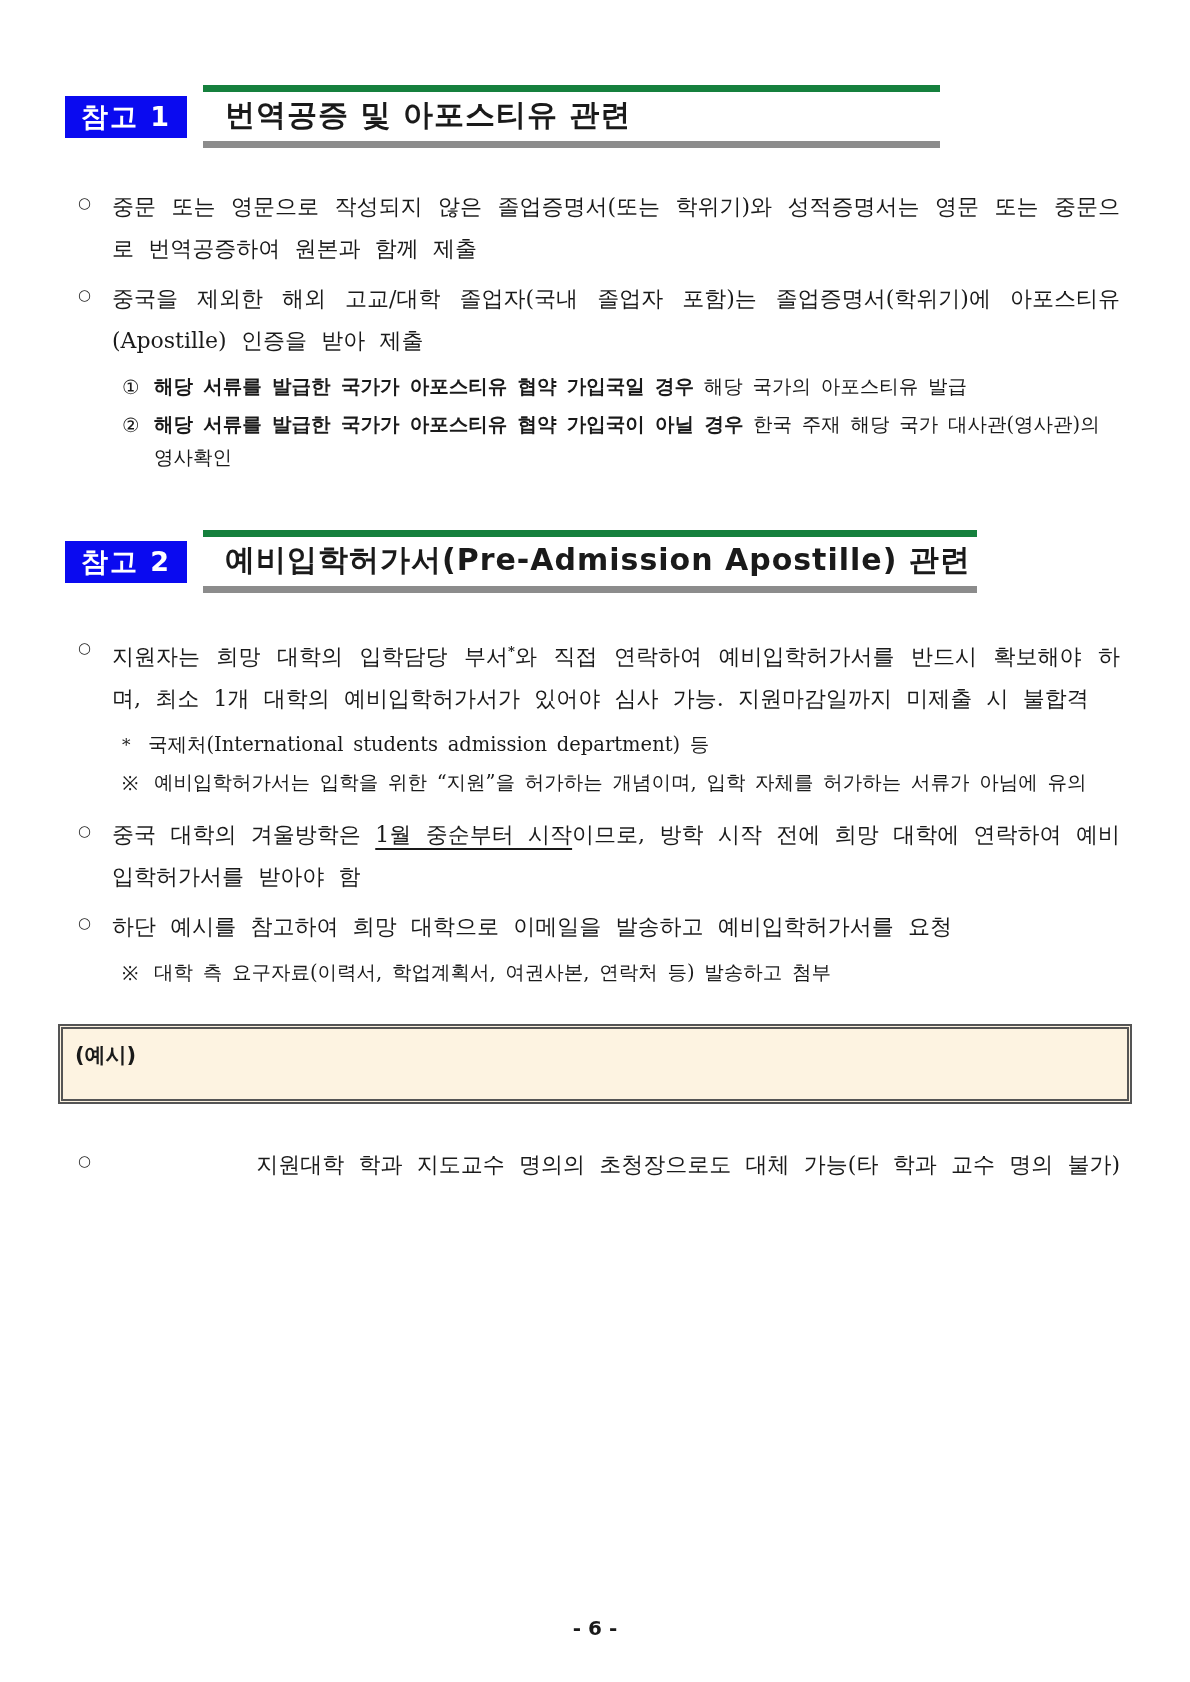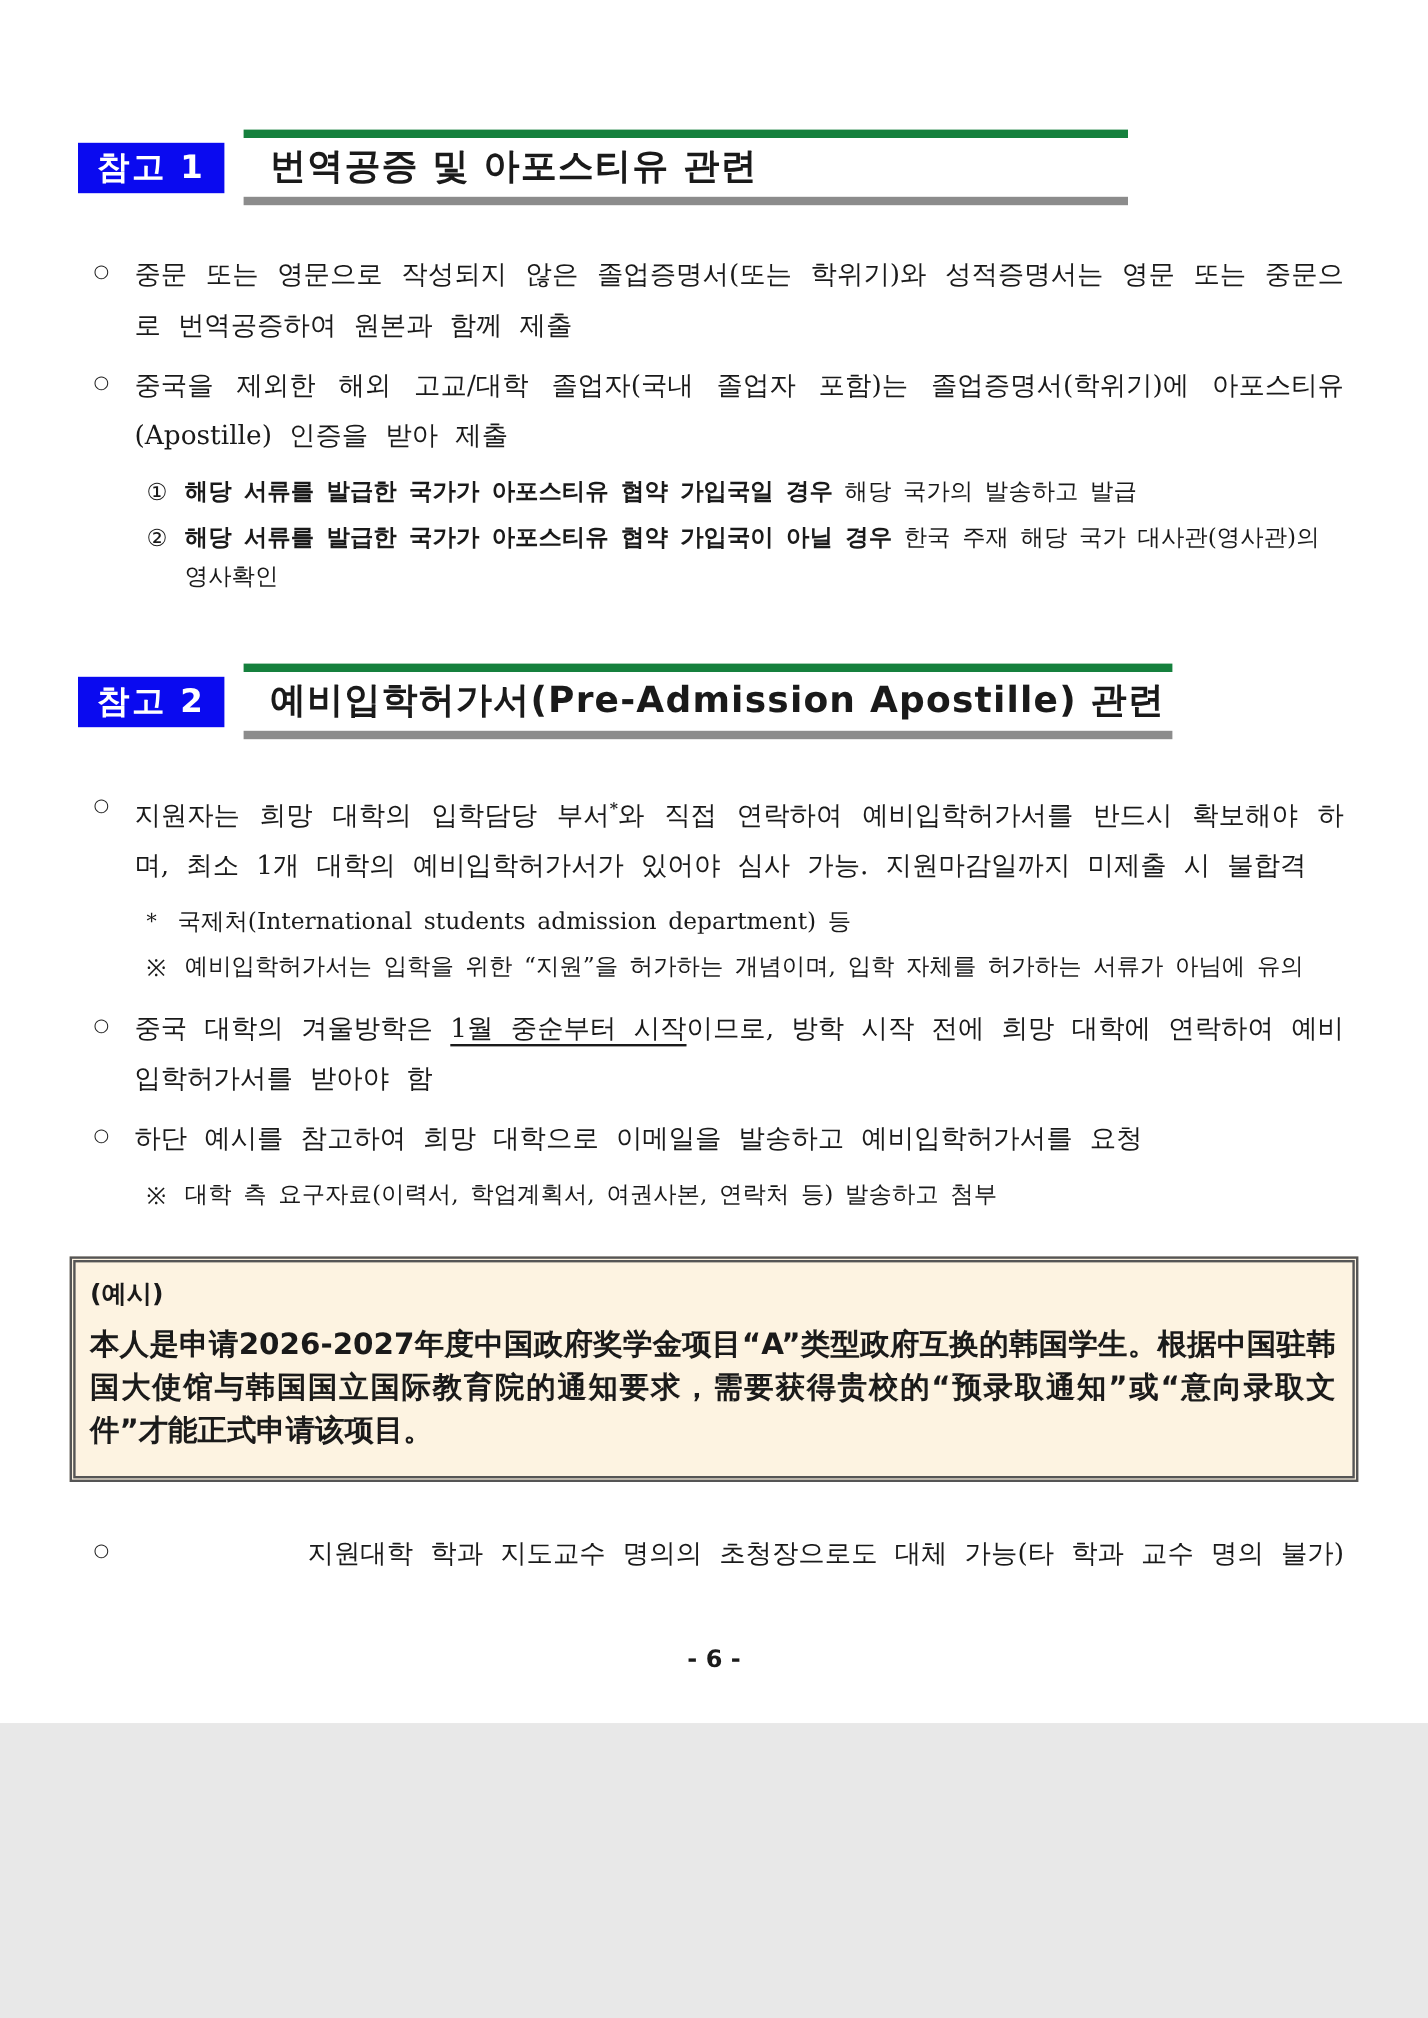--- a/index.html
+++ b/index.html
@@ -1,26 +1,26 @@
 <!DOCTYPE html>
 <html><head>
 <meta charset="utf-8">
 <style>
   * { margin: 0; padding: 0; box-sizing: border-box; }
   html, body { background: #e8e8e8; }
   .page {
     position: relative;
     width: 1190px;
-    height: 1436px;
+    height: 1682px;
     margin: 0 auto;
     background: #ffffff;
     font-family: "DejaVu Serif", serif;
     color: #1a1a1a;
     overflow: hidden;
-    padding-top: 108px;
+    padding-top: 85px;
   }
   
   .section-header {
     display: flex;
     align-items: center;
     margin-left: 65px;
     margin-right: 250px;
   }
   .badge {
     background: #0a0af0;
@@ -140,21 +140,21 @@
       <div class="bullet">
         <span class="marker">○</span>
         <span class="btext">중문 또는 영문으로 작성되지 않은 졸업증명서(또는 학위기)와 성적증명서는 영문 또는 중문으로 번역공증하여 원본과 함께 제출</span>
       </div>
       <div class="bullet">
         <span class="marker">○</span>
         <span class="btext">중국을 제외한 해외 고교/대학 졸업자(국내 졸업자 포함)는 졸업증명서(학위기)에 아포스티유 (Apostille) 인증을 받아 제출</span>
       </div>
       <div class="subitem">
         <span class="smarker">①</span>
-        <span class="stext"><span class="sbold">해당 서류를 발급한 국가가 아포스티유 협약 가입국일 경우</span><span> 해당 국가의 발송하고 발급</span></span>
+        <span class="stext"><span class="sbold">해당 서류를 발급한 국가가 아포스티유 협약 가입국일 경우</span><span> 해당 국가의 아포스티유 발급</span></span>
       </div>
       <div class="subitem">
         <span class="smarker">②</span>
         <span class="stext"><span class="sbold">해당 서류를 발급한 국가가 아포스티유 협약 가입국이 아닐 경우</span><span> 한국 주재 해당 국가 대사관(영사관)의 영사확인</span></span>
       </div>
     </div>
   </section>
 
   <div class="gap-lg"></div>
 
@@ -192,21 +192,20 @@
         <span class="btext">하단 예시를 참고하여 희망 대학으로 이메일을 발송하고 예비입학허가서를 요청</span>
       </div>
       <div class="subitem">
         <span class="smarker">※</span>
         <span class="stext">대학 측 요구자료(이력서, 학업계획서, 여권사본, 연락처 등) 발송하고 첨부</span>
       </div>
     </div>
 
     <div class="example-box">
       <div class="example-title">(예시)</div>
-      <div class="example-para">本人是申请2026-2027年度中国政府奖学金项目“A”类型政府互换的韩国学生。根据中国驻韩国大使馆与韩国国立国际教育院的通知要求，需要获得贵校的“预录取通知”或“意向录取文件”才能正式申请该项目。</div>
     </div>
 
     <div class="content" style="margin-top:40px">
       <div class="bullet">
         <span class="marker">○</span>
         <span class="btext" style="text-align:right">지원대학 학과 지도교수 명의의 초청장으로도 대체 가능(타 학과 교수 명의 불가)</span>
       </div>
     </div>
   </section>
 

